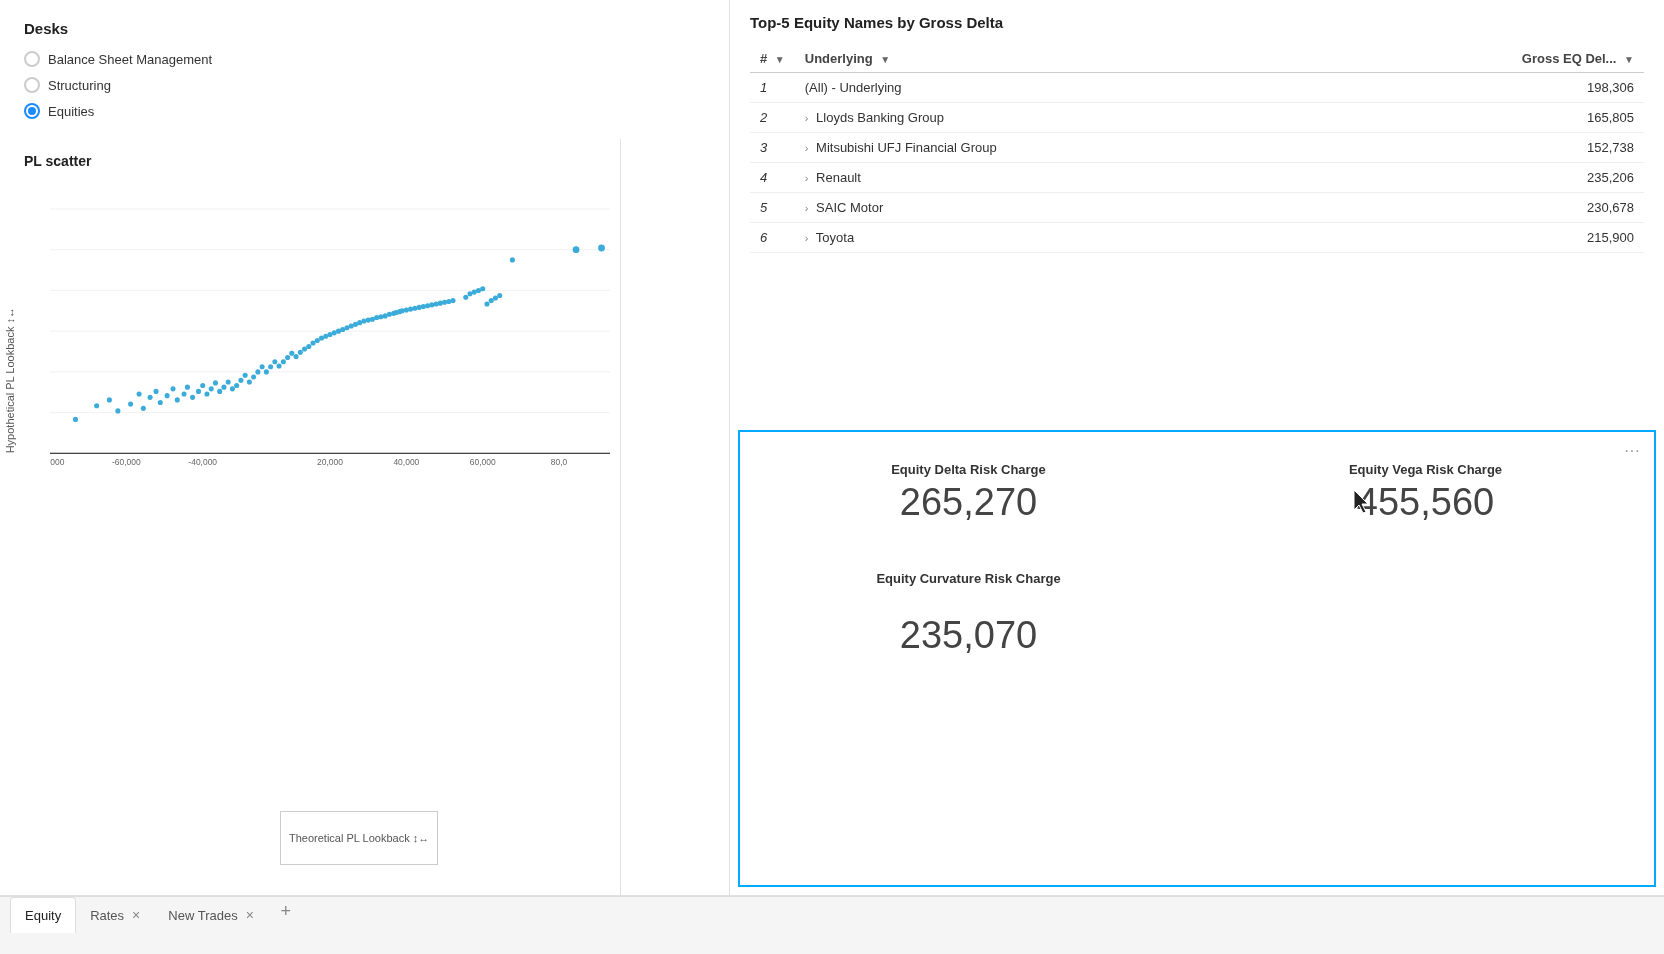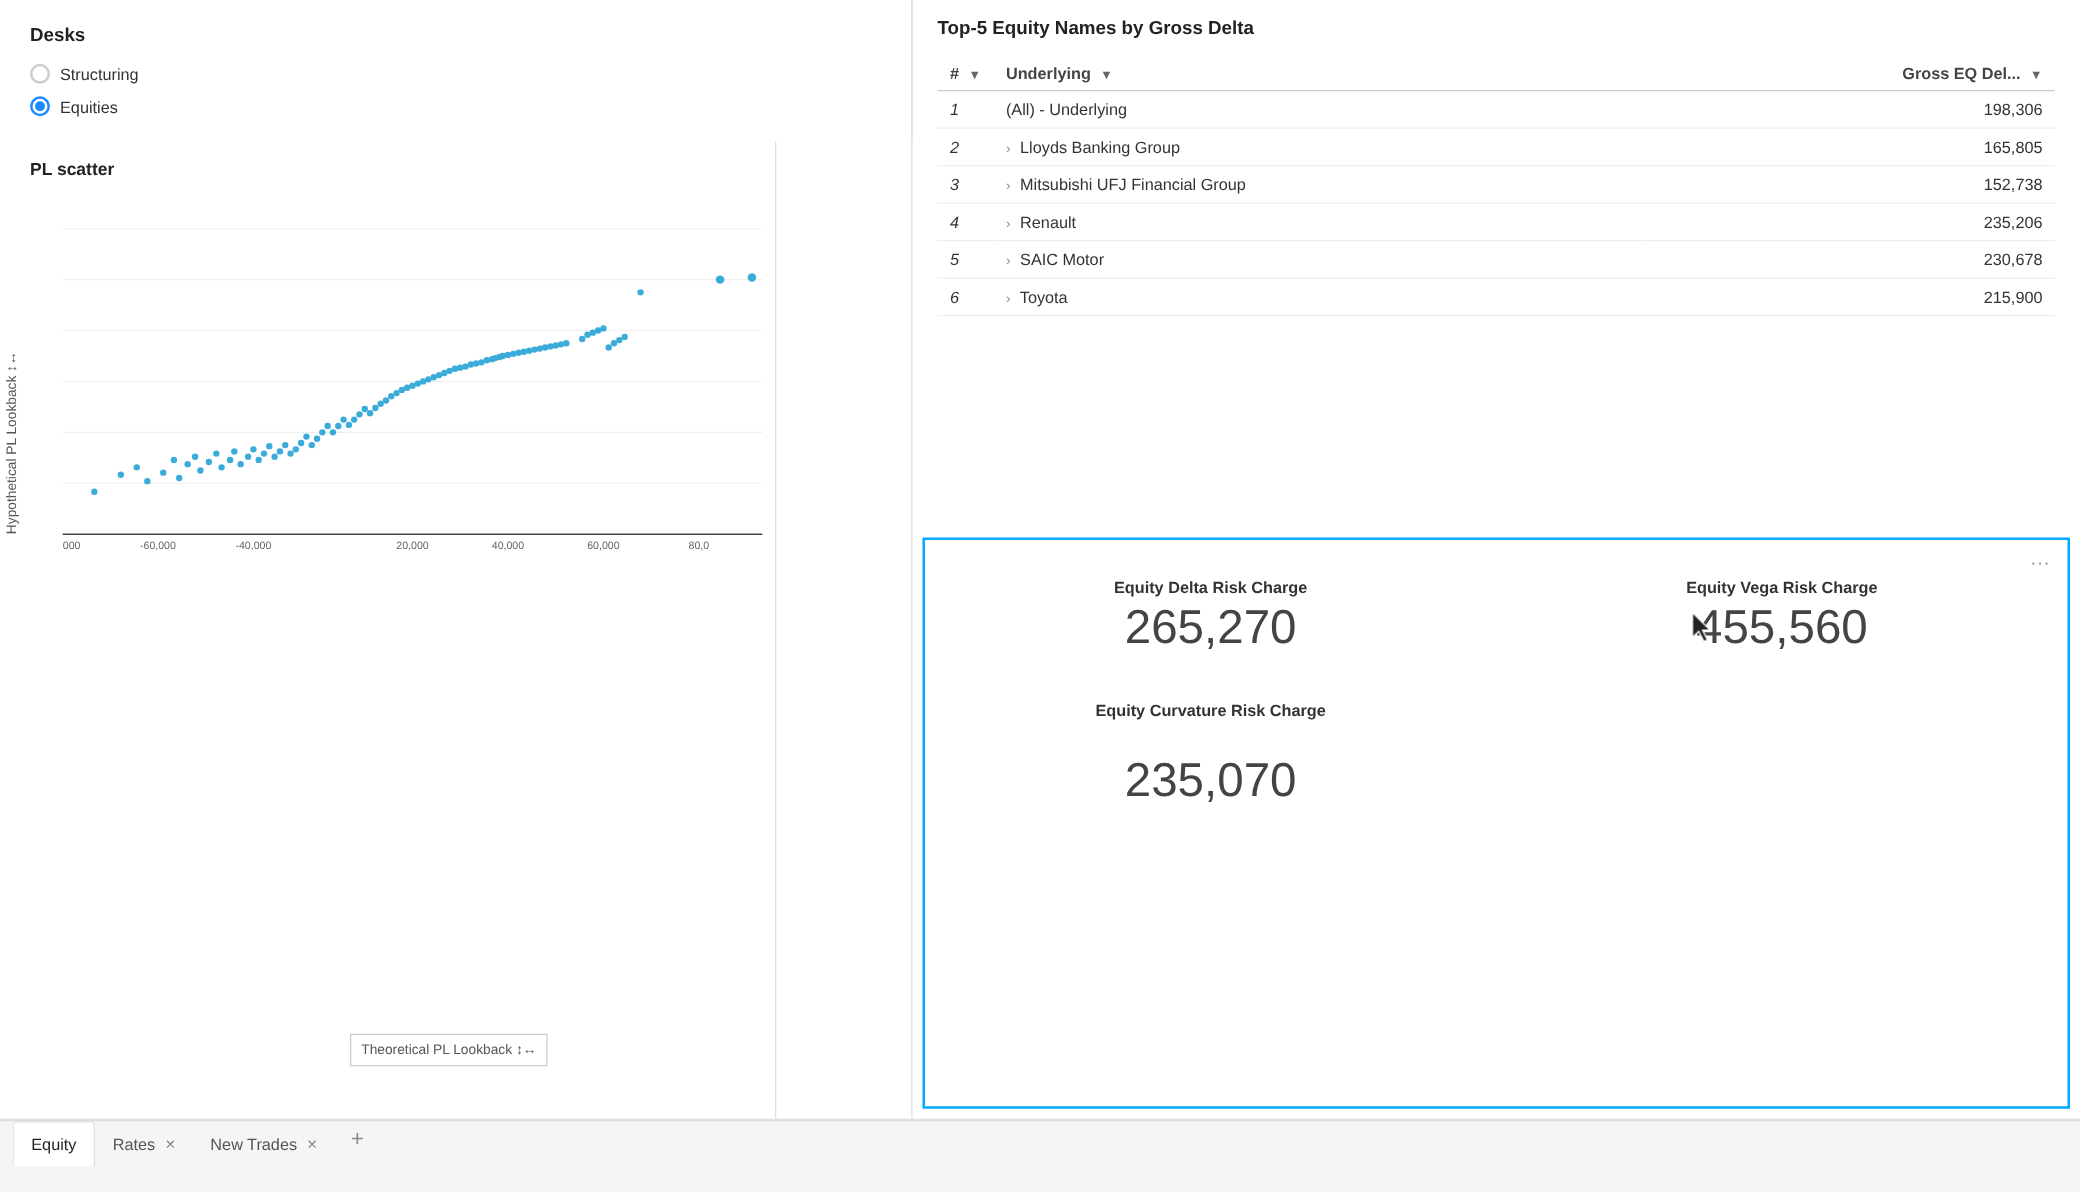--- a/index.html
+++ b/index.html
@@ -198,20 +198,21 @@
     }
 
     .risk-metric-value {
       font-size: 38px;
       font-weight: 300;
       color: #444;
       line-height: 1;
     }
 
     .risk-metric-full {
+      margin-top: 10px;
       gap: 30px;
     }
 
     
     .tab-bar {
       height: 58px;
       background: #f5f5f5;
       border-top: 1px solid #ddd;
       display: flex;
       align-items: flex-start;
@@ -268,20 +269,24 @@
 <div class="main-container">
 
   <div class="top-row">
 
     <div style="display:flex; flex-direction:column; width:730px; border-right:1px solid #e0e0e0;">
 
       <div class="left-panel">
         <div class="section-title">Desks</div>
         <div class="radio-group">
 
+          <div class="radio-item">
+            <div class="radio-circle"></div>
+            <span class="radio-label">Balance Sheet Management</span>
+          </div>
 
           <div class="radio-item">
             <div class="radio-circle"></div>
             <span class="radio-label">Structuring</span>
           </div>
 
           <div class="radio-item">
             <div class="radio-circle selected"></div>
             <span class="radio-label">Equities</span>
           </div>
@@ -416,21 +421,21 @@
               <circle cx="520" cy="108" r="3"></circle>
               <circle cx="525" cy="105" r="3"></circle>
               <circle cx="530" cy="102" r="3"></circle>
 
               <circle cx="545" cy="60" r="3"></circle>
               <circle cx="620" cy="48" r="4"></circle>
               <circle cx="650" cy="46" r="4"></circle>
             </g>
           </svg>
 
-          <div style="position:absolute; bottom:16px; left:280px; background:#fff; border:1px solid #ccc; padding:6px 8px; font-size:11px; color:#555; white-space:nowrap;">
+          <div style="position:absolute; bottom:4px; left:280px; background:#fff; border:1px solid #ccc; padding:20px 8px; font-size:11px; color:#555; white-space:nowrap;">
             <span>Theoretical PL Lookback ↕↔</span>
           </div>
 
         </div>
       </div>
     </div>
 
     <div style="display:flex; flex-direction:column; flex:1;">
 
       <div class="right-panel" style="flex:1; overflow:auto;">

